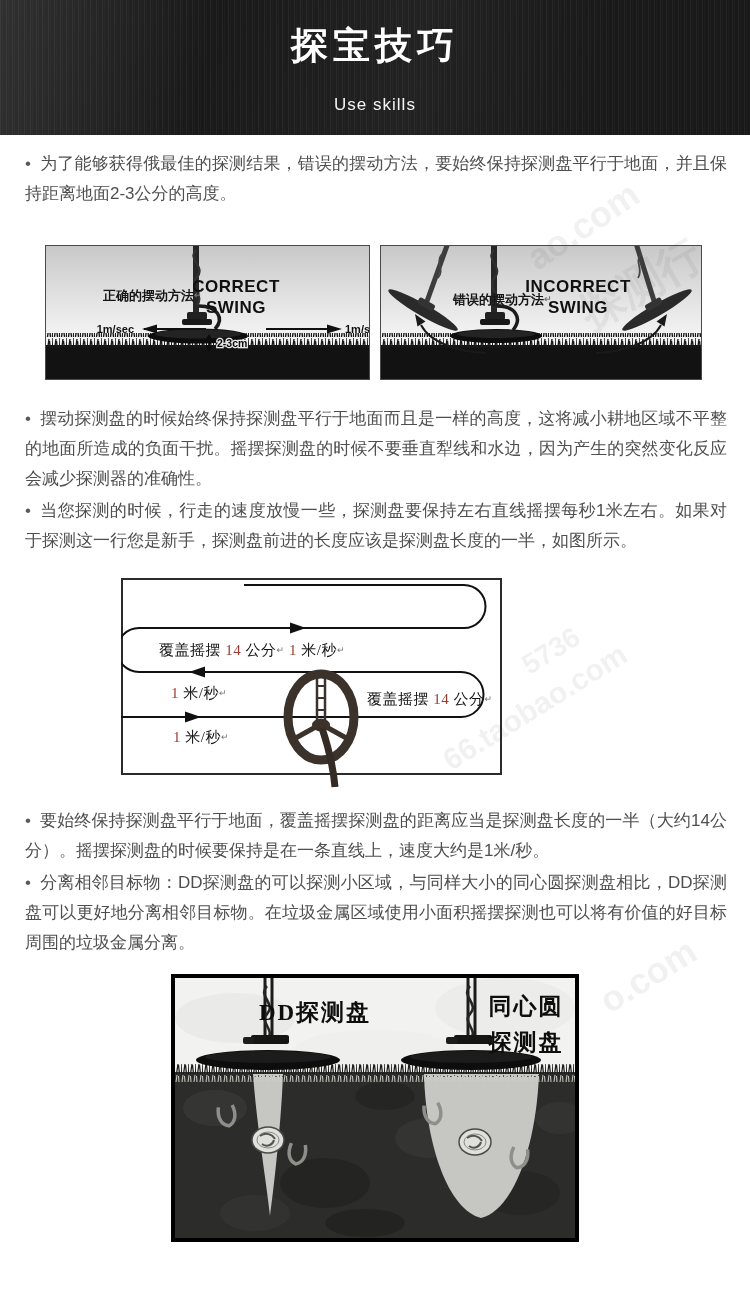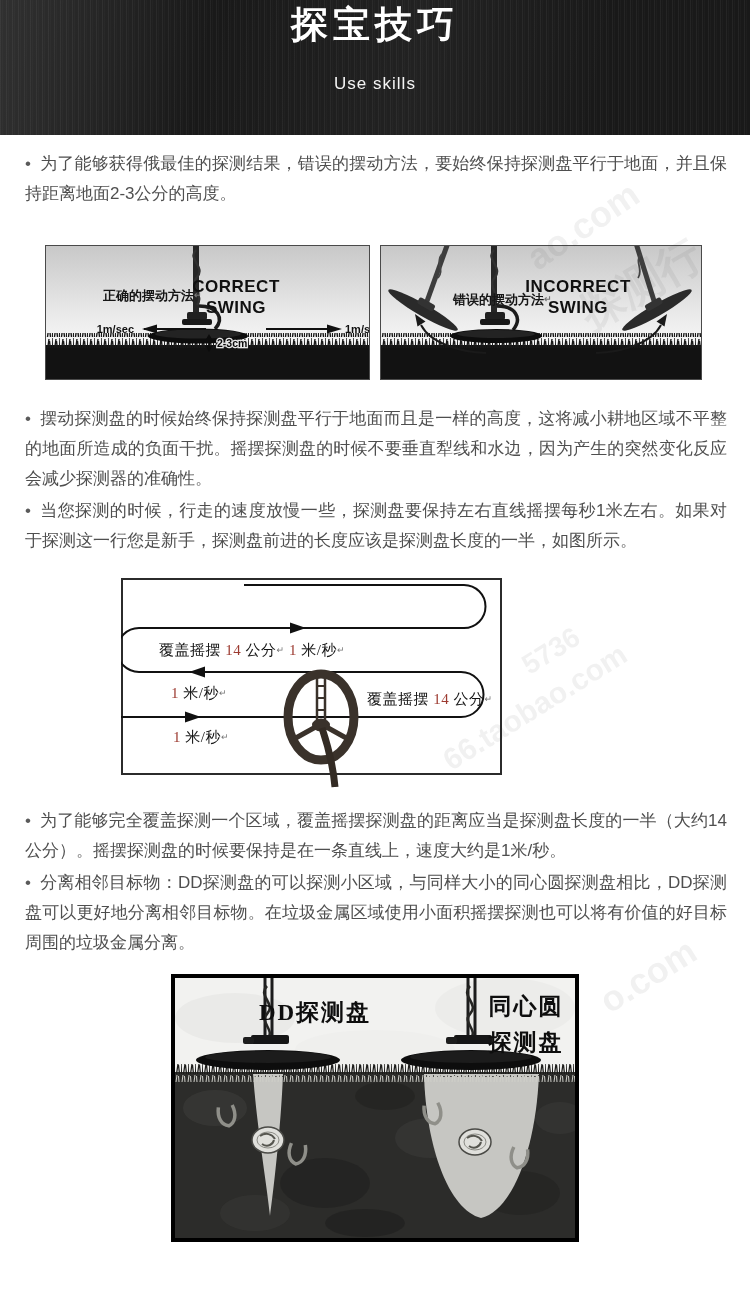--- a/index.html
+++ b/index.html
@@ -5,21 +5,21 @@
   html,body{margin:0;padding:0;background:#fff;}
   .page{width:750px;height:1304px;position:relative;overflow:hidden;background:#fff;
         font-family:"Liberation Sans",sans-serif;}
   
   .banner{height:135px;background-color:#191919;
     background-image:
       repeating-linear-gradient(90deg, rgba(255,255,255,0.05) 0 1px, rgba(0,0,0,0) 1px 2px,
         rgba(255,255,255,0.02) 2px 3px, rgba(0,0,0,0) 3px 6px),
       linear-gradient(100deg, rgba(255,255,255,0.10) 0%, rgba(255,255,255,0) 28%,
         rgba(255,255,255,0.04) 55%, rgba(255,255,255,0) 80%);
-    display:flex;flex-direction:column;align-items:center;}
+    display:flex;flex-direction:column;align-items:center;justify-content:center;}
   .banner .title{font-size:37px;font-weight:bold;color:#ffffff;letter-spacing:5px;margin:0;}
   .banner .sub{font-size:17px;color:#f4f4f4;letter-spacing:1px;margin-top:24px;font-weight:normal;}
   
   .content{padding:14px 23px 0 25px;font-size:17px;line-height:30px;color:#4f4f4f;
            text-align:justify;}
   .content p{margin:0 0 2px 0;}
   .bullet{margin-right:9px;color:#5a5a5a;}
   
   .figrow{display:flex;margin:36px 0 0 20px;}
   .figrow svg{border:1px solid #4a4a4a;display:block;}
@@ -184,21 +184,21 @@
           <line x1="195" y1="108" x2="205" y2="108" stroke="#3a322b" stroke-width="2"></line>
           <line x1="195" y1="120" x2="205" y2="120" stroke="#3a322b" stroke-width="2"></line>
           <line x1="195" y1="132" x2="205" y2="132" stroke="#3a322b" stroke-width="2"></line>
           <path d="M200,146 L173,161 M200,146 L227,161" stroke="#3a322b" stroke-width="5"></path>
           <ellipse cx="200" cy="147" rx="9" ry="6.5" fill="#3a322b"></ellipse>
           <path d="M201,150 C207,168 212,186 214,209" stroke="#332b24" stroke-width="7" fill="none"></path>
         </g>
       </svg>
     </div>
 
-    <p class="mt2"><span class="bullet">•</span><span>为了能够完全覆盖探测一个区域，覆盖摇摆探测盘的距离应当是探测盘长度的一半（大约14公分）。摇摆探测盘的时候要保持是在一条直线上，速度大约是1米/秒。</span></p>
+    <p class="mt2"><span class="bullet">•</span><span>要始终保持探测盘平行于地面，覆盖摇摆探测盘的距离应当是探测盘长度的一半（大约14公分）。摇摆探测盘的时候要保持是在一条直线上，速度大约是1米/秒。</span></p>
     <p><span class="bullet">•</span><span>分离相邻目标物：DD探测盘的可以探测小区域，与同样大小的同心圆探测盘相比，DD探测盘可以更好地分离相邻目标物。在垃圾金属区域使用小面积摇摆探测也可以将有价值的好目标周围的垃圾金属分离。</span></p>
 
     <div class="fig3wrap">
       <svg width="400" height="260" viewBox="0 0 400 260">
         <defs>
           <pattern id="bladesC" width="7" height="12" patternUnits="userSpaceOnUse">
             <path d="M1.5,12 L3,2 M4.5,12 L3.5,3 M6.5,12 L7,1" stroke="#1c1c1a" stroke-width="1.3" fill="none"></path>
           </pattern>
           <pattern id="bladesD" width="6" height="8" patternUnits="userSpaceOnUse">
             <path d="M1,8 L2,1 M4,8 L3.5,2" stroke="#cfcfc9" stroke-width="1" fill="none"></path>

